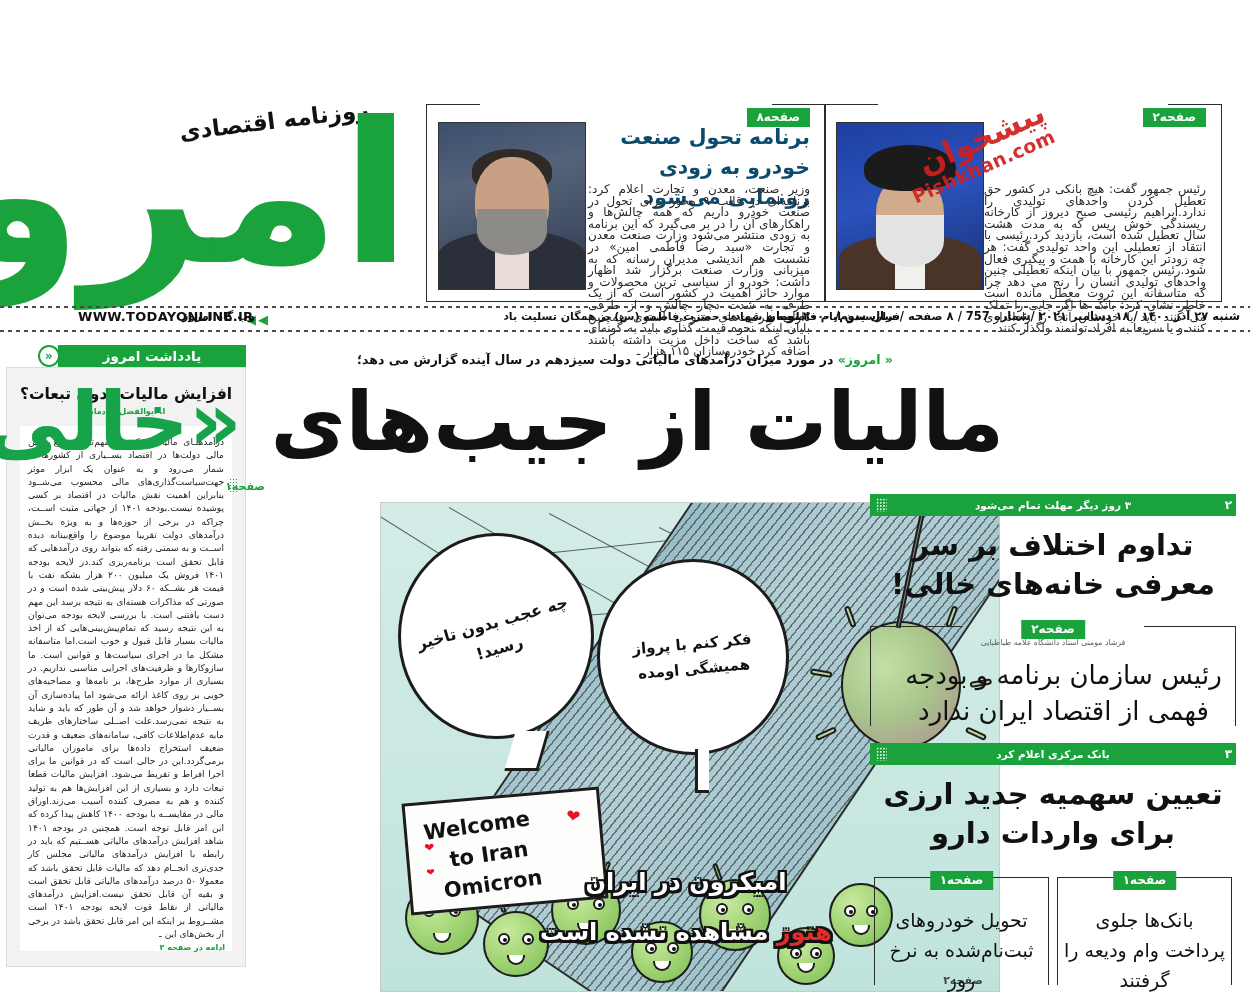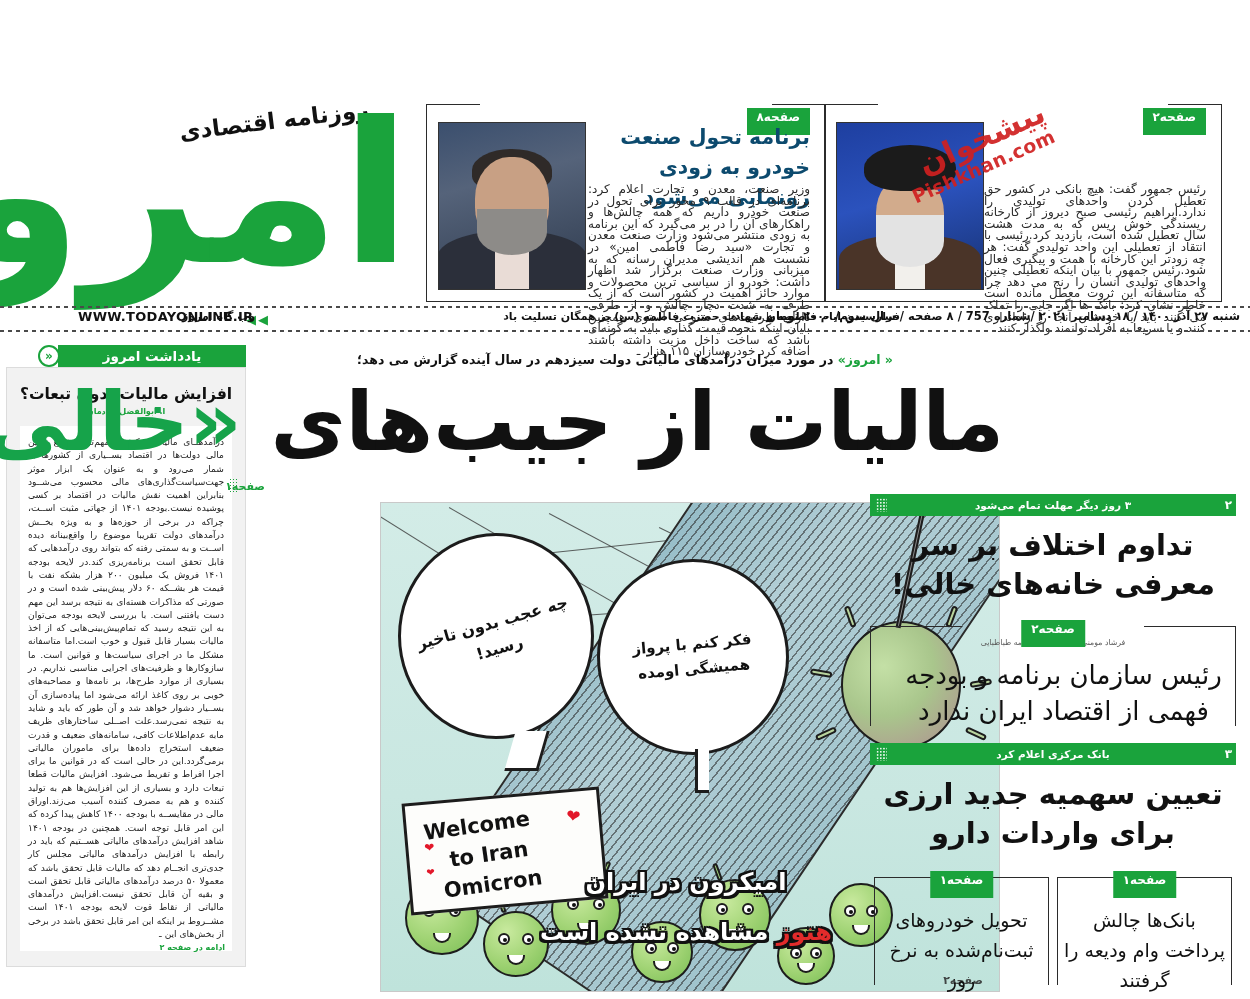--- a/index.html
+++ b/index.html
@@ -39,21 +39,21 @@
   }
   .topbox .corner-l { left:0; }
   .topbox .corner-r { right:0; }
   .topbox .vline { position:absolute; top:0; width:1px; height:198px; background:#2b2b2b; }
   .topbox .vline.vl { left:0; }
   .topbox .vline.vr { right:0; }
   .topbox .bottomline { position:absolute; bottom:0; left:0; width:100%; height:1px; background:#2b2b2b; }
 
   .pagetag {
     display:inline-block; background:#1aa33c; color:#fff;
-    font-size:12px; font-weight:bold; padding:2px 10px 11px; direction:rtl;
+    font-size:12px; font-weight:bold; padding:2px 10px 3px; direction:rtl;
     letter-spacing:.5px;
   }
   .topbox .tagrow { position:absolute; top:2px; right:16px; }
 
   .photo {
     position:absolute; top:18px; left:12px; width:148px; height:168px;
     border:1px solid #333; overflow:hidden; background:#20304f;
   }
   .photo.p1 { background: linear-gradient(165deg,#3b4f6e 0%,#55637a 35%,#2e3a4d 100%); }
   .photo.p2 { background: linear-gradient(165deg,#1e3fa0 0%,#2b52bd 45%,#16306f 100%); }
@@ -527,21 +527,21 @@
 
     <div class="two-col">
       <div class="tc">
         <div class="tbr l"></div>
           <div class="tbr r"></div>
           <div class="tvr l"></div>
           <div class="tvr r"></div>
         <div class="tagmid">
           <span class="pagetag">صفحه۱</span>
         </div>
-        <div class="txt">بانک‌ها چالش پرداخت وام ودیعه را گرفتند</div>
+        <div class="txt">بانک‌ها جلوی پرداخت وام ودیعه را گرفتند</div>
       </div>
       <div class="tc">
         <div class="tbr l"></div>
           <div class="tbr r"></div>
           <div class="tvr l"></div>
           <div class="tvr r"></div>
         <div class="tagmid">
           <span class="pagetag">صفحه۱</span>
         </div>
         <div class="txt">تحویل خودروهای ثبت‌نام‌شده به نرخ روز</div>

